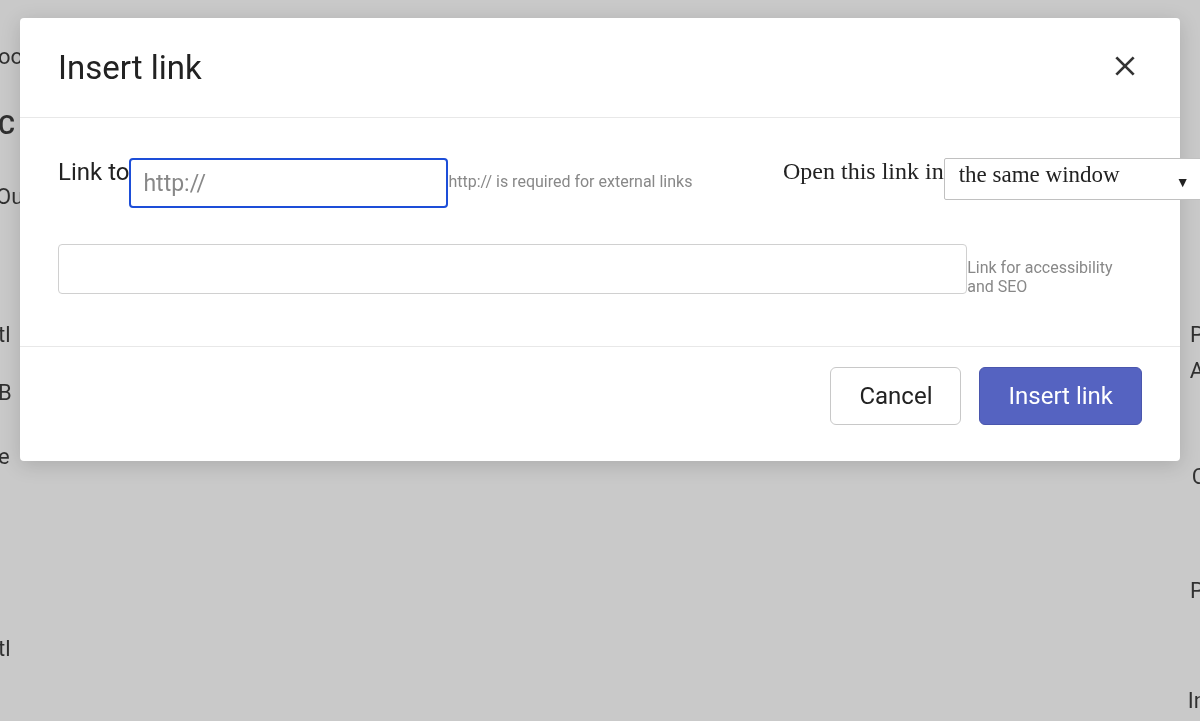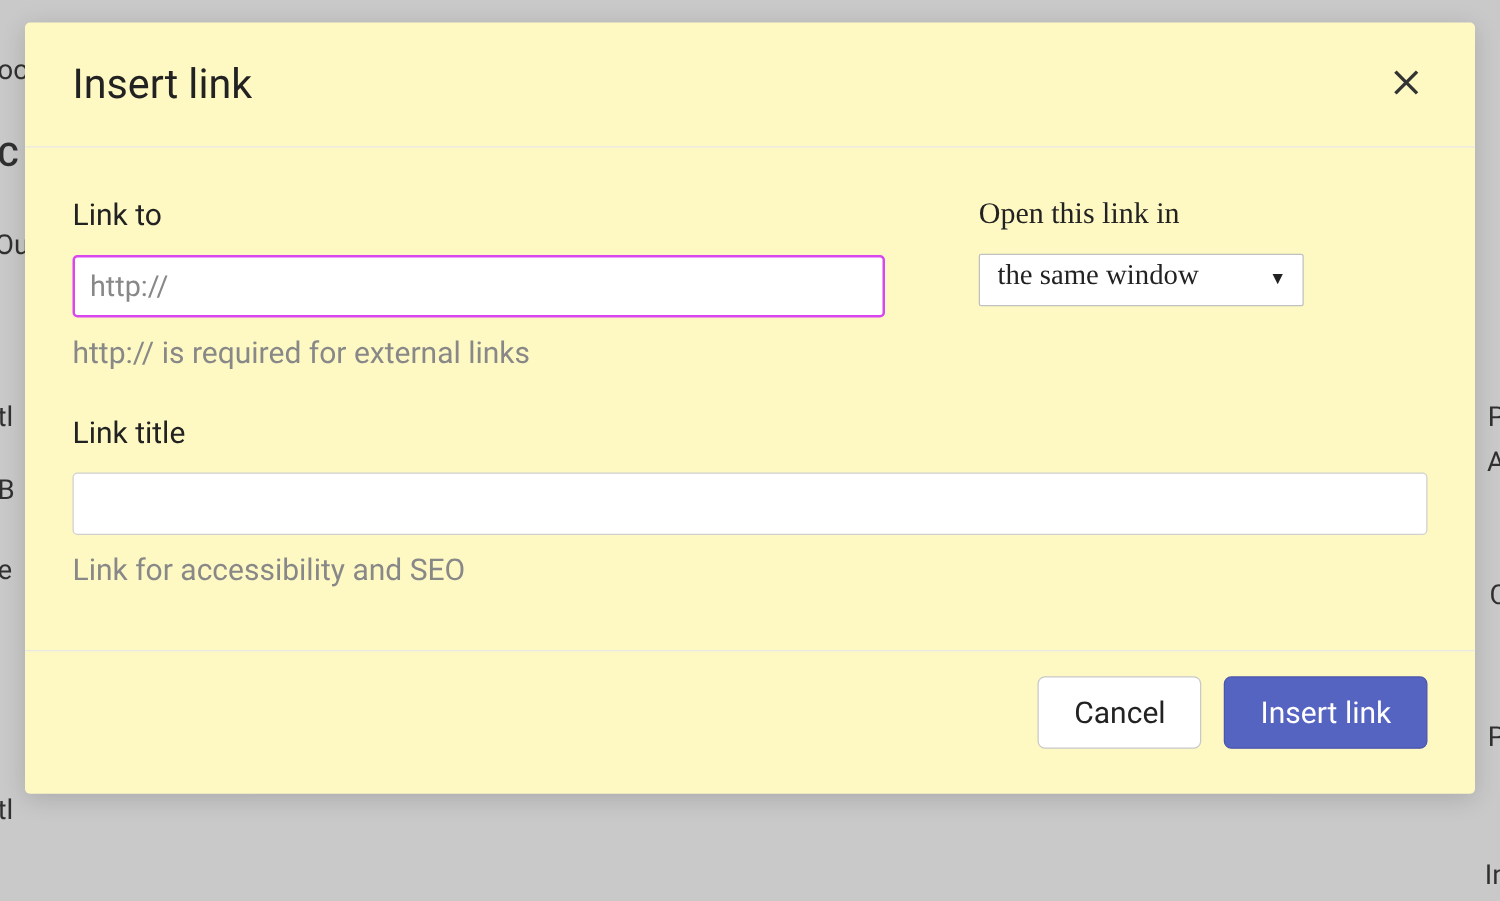--- a/index.html
+++ b/index.html
@@ -35,21 +35,21 @@
       top: 0;
       left: 0;
       width: 100%;
       height: 100%;
       background: rgba(100, 100, 100, 0.3);
       display: flex;
       align-items: flex-start;
       justify-content: center;
     }
     .modal {
-      background: #fef9c3;
+      background: #ffffff;
       width: 1160px;
       margin-top: 18px;
       border-radius: 4px;
       box-shadow: 0 4px 20px rgba(0, 0, 0, 0.15);
       display: flex;
       flex-direction: column;
       justify-content: flex-end;
     }
     .modal-header {
       display: flex;
@@ -81,21 +81,21 @@
     .modal-body {
       padding: 40px 38px 50px 38px;
     }
     .form-row {
       display: flex;
       gap: 75px;
       margin-bottom: 12px;
     }
     .form-group {
       display: flex;
-      flex-direction: column;
+      flex-direction: row;
     }
     .form-group.link-to {
       flex: 0 0 650px;
     }
     .form-group.open-in {
       flex: 0 0 auto;
       font-family: Liberation Serif, serif;
     }
     .form-label {
       font-size: 24px;
@@ -107,21 +107,21 @@
       border: 1px solid #d0d0d0;
       border-radius: 4px;
       padding: 10px 12px;
       font-size: 23px;
       color: #222;
       font-family: inherit;
       outline: none;
       height: 50px;
     }
     .text-input.focused {
-      border: 2px solid #d946ef;
+      border: 2px solid #1d4ed8;
     }
     .text-input::placeholder {
       color: #888;
     }
     .select-wrapper {
       position: relative;
       display: inline-block;
     }
     .select-input {
       border: 1px solid #c0c0c0;
@@ -140,21 +140,21 @@
     .select-caret {
       position: absolute;
       right: 14px;
       top: 50%;
       transform: translateY(-50%);
       pointer-events: none;
       font-size: 14px;
       color: #222;
     }
     .help-text {
-      font-size: 24px;
+      font-size: 16px;
       color: #888;
       margin-top: 14px;
     }
     .form-group.full-width {
       width: 100%;
       margin-top: 36px;
     }
     .full-input {
       width: 100%;
     }
@@ -229,21 +229,20 @@
           <div class="select-wrapper">
             <select class="select-input">
               <option>the same window</option>
             </select>
             <span class="select-caret">▼</span>
           </div>
         </div>
       </div>
 
       <div class="form-group full-width">
-        <label class="form-label">Link title</label>
         <input type="text" class="text-input full-input" value="" style="">
         <div class="help-text">Link for accessibility and SEO</div>
       </div>
     </div>
 
     <div class="modal-footer">
       <button class="btn btn-secondary">Cancel</button>
       <button class="btn btn-primary">Insert link</button>
     </div>
   </div>

